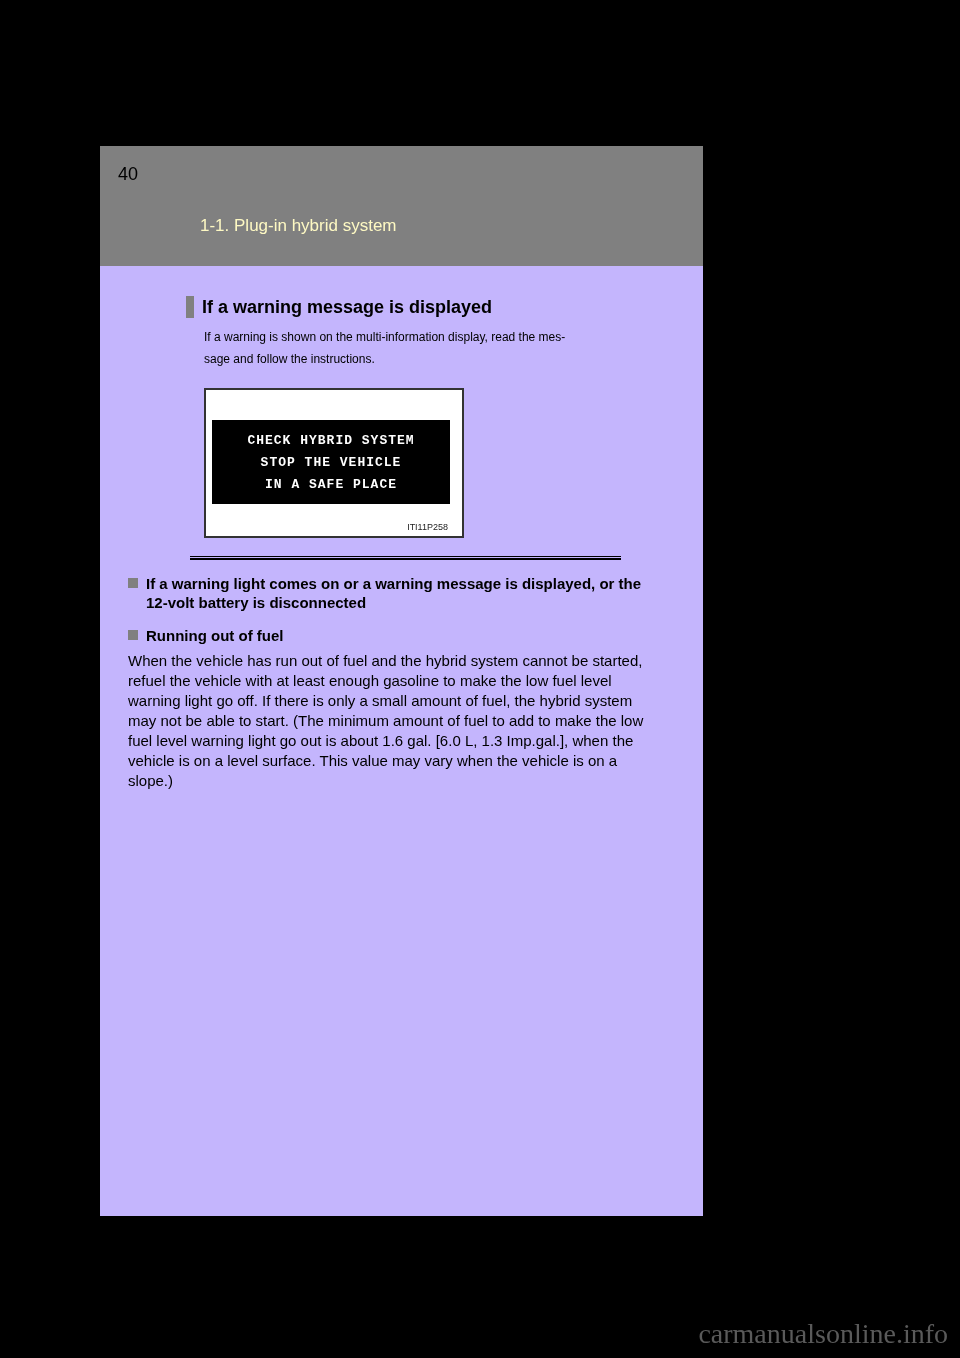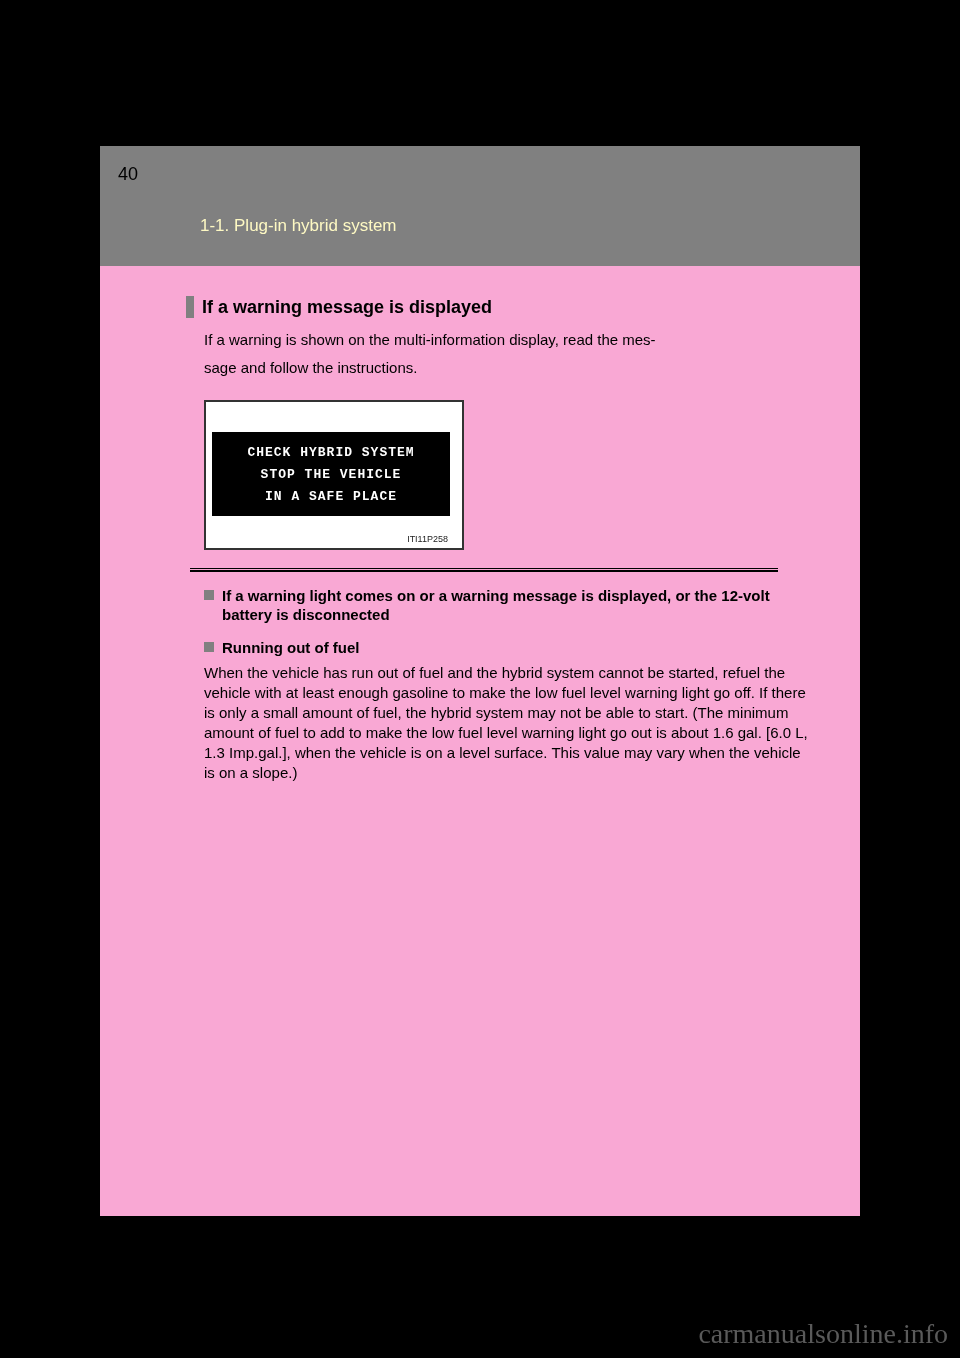--- a/index.html
+++ b/index.html
@@ -8,21 +8,21 @@
       height: 1358px;
       background: #000;
       font-family: Arial, Helvetica, sans-serif;
       color: #000;
       position: relative;
     }
     .page-wrap {
       position: absolute;
       left: 100px;
       top: 146px;
-      width: 760px;
+      width: 603px;
       height: 1070px;
     }
     .grey-bar {
       background: #808080;
       height: 120px;
       padding: 0 18px;
       position: relative;
     }
     .page-no {
       position: absolute;
@@ -32,21 +32,21 @@
       color: #000;
     }
     .section-title {
       position: absolute;
       left: 100px;
       top: 70px;
       font-size: 17px;
       color: #fef9c3;
     }
     .white-body {
-      background: #f9a8d4;
+      background: #c4b5fd;
       min-height: 950px;
       padding: 30px 28px 20px 28px;
       position: relative;
     }
     .heading-row {
       display: flex;
       align-items: flex-start;
       gap: 8px;
       margin-bottom: 8px;
       margin-left: 58px;
@@ -58,22 +58,22 @@
     }
     .h-text {
       font-size: 18px;
       font-weight: bold;
       color: #000;
       line-height: 22px;
     }
     .intro-p {
       margin-left: 76px;
       margin-right: 16px;
-      font-size: 15px;
-      line-height: 28px;
+      font-size: 12px;
+      line-height: 22px;
       margin-bottom: 18px;
     }
     .display-figure {
       margin-left: 76px;
       width: 260px;
       border: 2px solid #333;
       background: #fff;
       padding: 6px 12px 4px 6px;
       margin-bottom: 18px;
     }
@@ -98,21 +98,20 @@
       padding-right: 2px;
     }
     .rule {
       height: 4px;
       border: none;
       border-top: 1px solid #000;
       border-bottom: 2px solid #000;
       margin: 4px 54px 14px 62px;
     }
     .sub-block {
-      margin-left: 76px;
       margin-right: 24px;
       margin-bottom: 14px;
     }
     .sub-head {
       display: flex;
       gap: 8px;
       align-items: flex-start;
       margin-bottom: 6px;
     }
     .sq {

